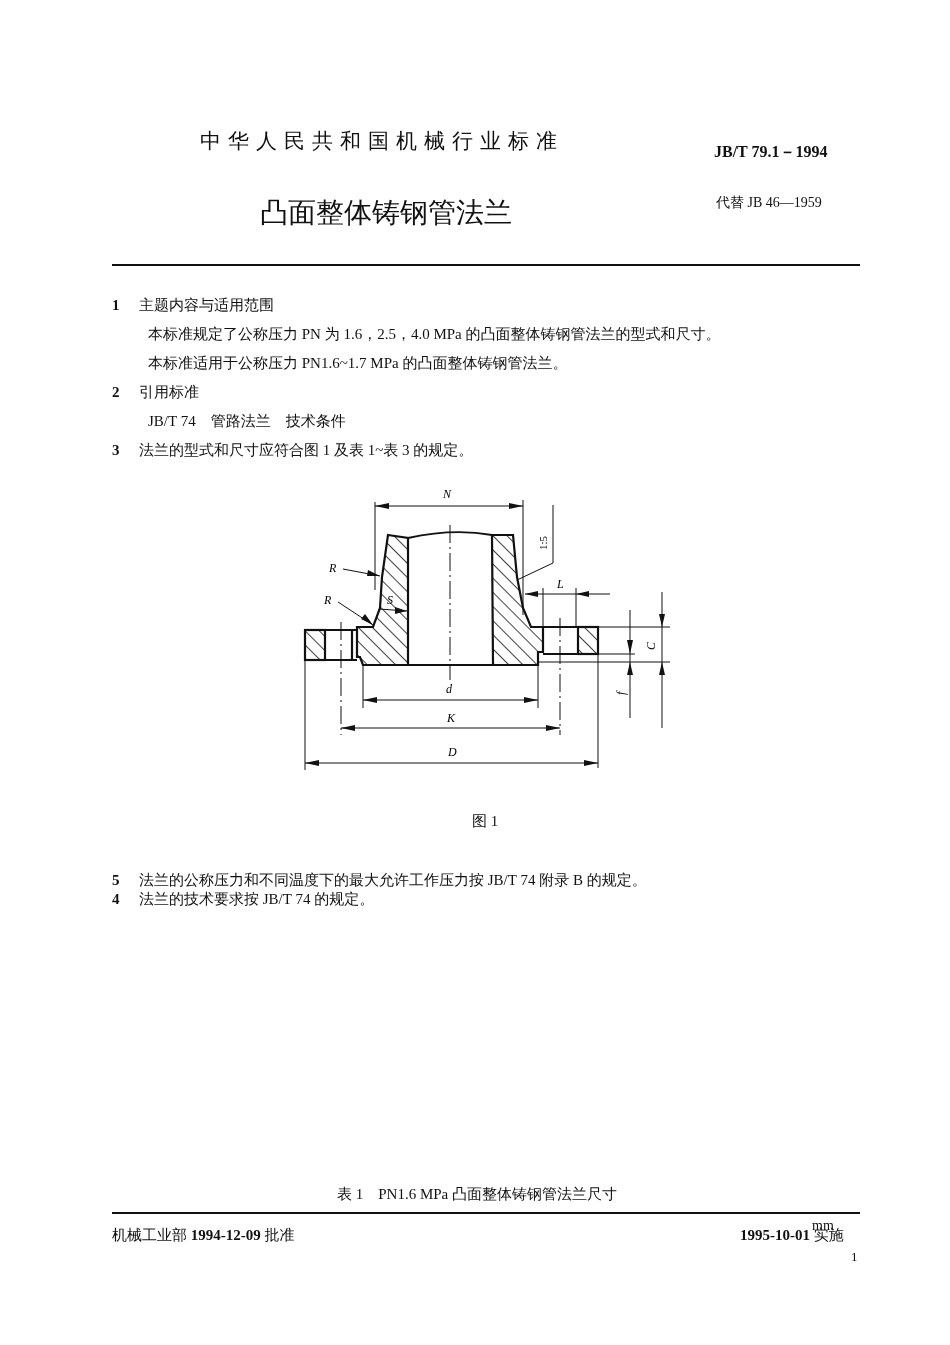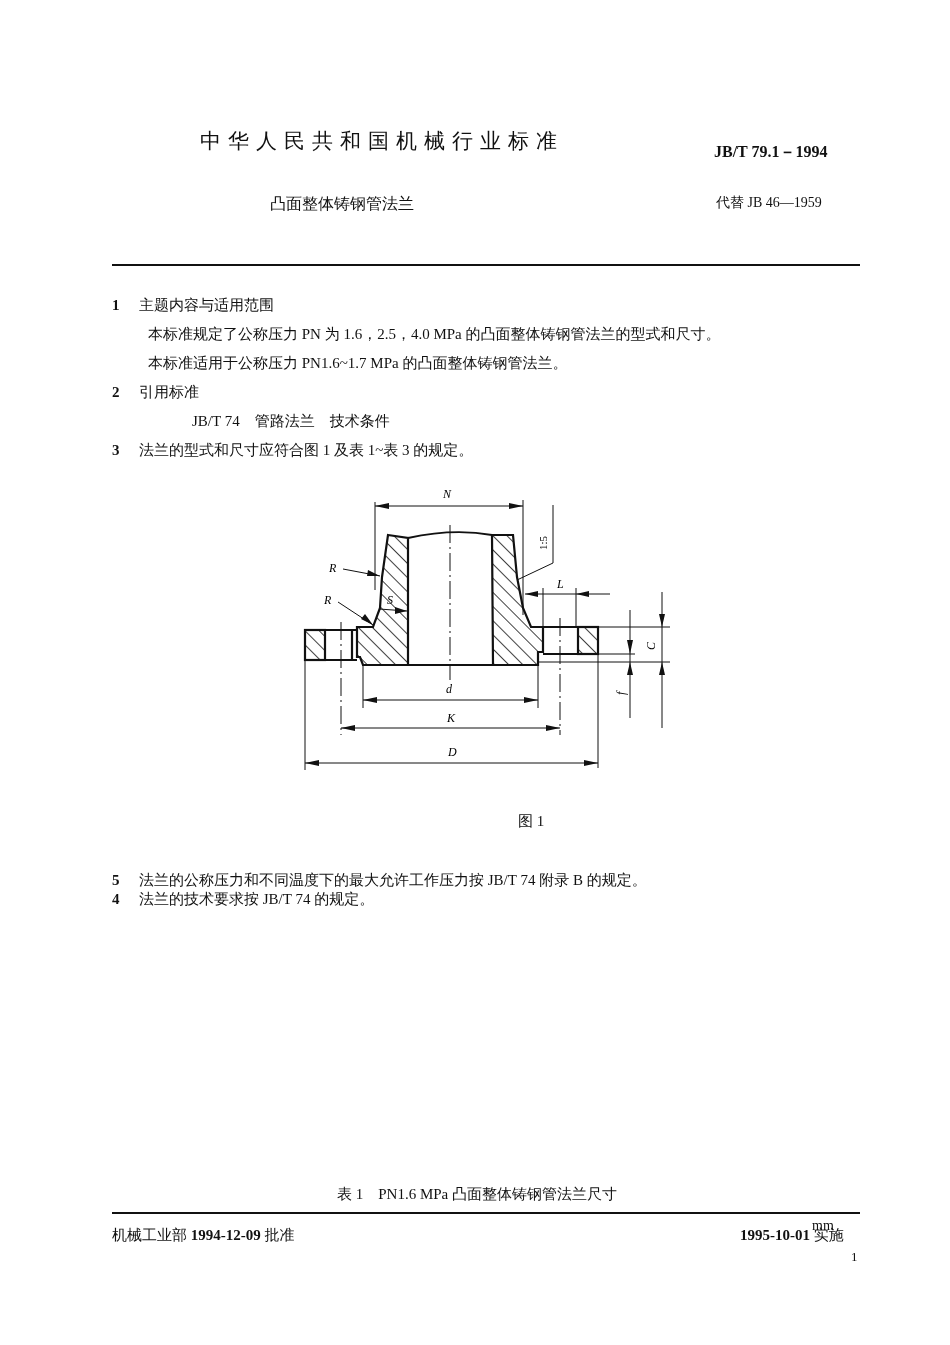--- a/index.html
+++ b/index.html
@@ -1,27 +1,27 @@
 <!DOCTYPE html>
 <html><head>
 <meta charset="utf-8">
 <style>
   html, body { margin: 0; padding: 0; background: #ffffff; }
   body { width: 950px; height: 1345px; position: relative; overflow: hidden;
          font-family: "Liberation Serif", "DejaVu Serif", serif; color: #111; }
   .abs { position: absolute; white-space: nowrap; }
   .std-org { left: 200px; top: 127px; font-size: 21px; letter-spacing: 7px; font-family: "DejaVu Sans", sans-serif; font-weight: 300; }
   .std-code { left: 714px; top: 142px; font-size: 16px; font-weight: bold; }
-  .doc-title { left: 270px; top: 194px; font-size: 16px; font-family: "DejaVu Sans", sans-serif; }
+  .doc-title { left: 260px; top: 194px; font-size: 28px; font-family: "DejaVu Sans", sans-serif; }
   .replaces { left: 716px; top: 194px; font-size: 14px; }
   .rule-top { left: 112px; top: 264px; width: 748px; height: 2px; background: #111; }
   .line { font-size: 15px; }
   .num { font-weight: bold; display: inline-block; width: 27px; }
   .indent { left: 148px; }
-  .fig-caption { left: 472px; top: 812px; font-size: 15px; margin-left: 46px; }
+  .fig-caption { left: 472px; top: 812px; font-size: 15px; }
   .table-title { left: 337px; top: 1185px; font-size: 15px; }
   .unit { left: 812px; top: 1218px; font-size: 14px; }
   .rule-bottom { left: 112px; top: 1212px; width: 748px; height: 1.5px; background: #111; }
   .approve { left: 112px; top: 1226px; font-size: 15px; }
   .effective { left: 740px; top: 1226px; font-size: 15px; }
   .page-num { left: 851px; top: 1249px; font-size: 13px; }
   b { font-weight: bold; }
   svg text { font-family: "Liberation Serif", serif; font-style: italic; font-size: 12px; }
 </style>
 </head>
@@ -35,21 +35,21 @@
 
 <div class="abs line" style="left:112px; top:296px;">
   <span class="num">1</span><span>主题内容与适用范围</span>
 </div>
 <div class="abs line indent" style="top:325px;text-align:center;">本标准规定了公称压力 PN 为 1.6，2.5，4.0 MPa 的凸面整体铸钢管法兰的型式和尺寸。</div>
 <div class="abs line indent" style="top:354px;">本标准适用于公称压力 PN1.6~1.7 MPa 的凸面整体铸钢管法兰。</div>
 
 <div class="abs line" style="left:112px; top:383px;">
   <span class="num">2</span><span>引用标准</span>
 </div>
-<div class="abs line indent" style="top:412px;margin-left:44px;">JB/T  74　管路法兰　技术条件</div>
+<div class="abs line indent" style="top:412px;">JB/T  74　管路法兰　技术条件</div>
 
 <div class="abs line" style="left:112px; top:441px;">
   <span class="num">3</span><span>法兰的型式和尺寸应符合图 1 及表 1~表 3 的规定。</span>
 </div>
 
 <svg class="abs" style="left:295px; top:480px;" width="380" height="300" viewBox="0 0 380 300">
   <defs>
     <pattern id="hatch" patternUnits="userSpaceOnUse" width="10" height="10" patternTransform="rotate(-45)">
       <line x1="0" y1="0" x2="0" y2="10" stroke="#111" stroke-width="1.6"></line>
     </pattern>

